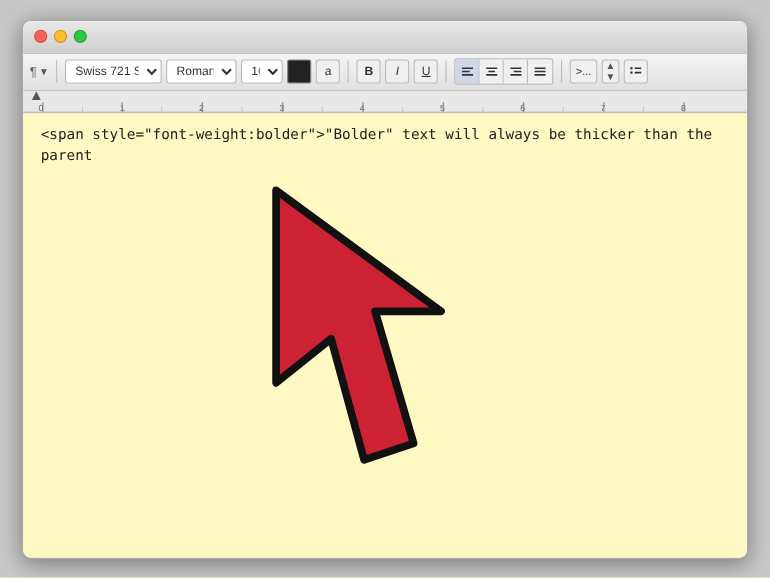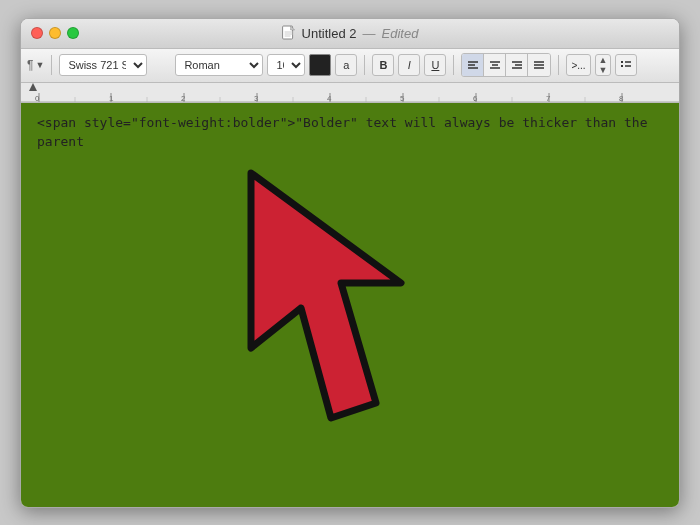--- a/index.html
+++ b/index.html
@@ -105,21 +105,21 @@
       background: #fff;
       border: 1px solid #bbb;
       border-radius: 3px;
       padding: 0 4px;
       color: #333;
       cursor: pointer;
     }
 
     .toolbar-select.font-size { width: 38px; }
     .toolbar-select.font-family { width: 88px; }
-    .toolbar-select.font-style { width: 88px; margin-left: 24px; }
+    .toolbar-select.font-style { width: 64px; }
 
     .toolbar-btn {
       height: 22px;
       min-width: 22px;
       font-size: 11px;
       background: #f0f0f0;
       border: 1px solid #bbb;
       border-radius: 3px;
       padding: 0 4px;
       color: #333;
@@ -179,21 +179,21 @@
       background: #e8e8e8;
       border-bottom: 1px solid #bbb;
       position: relative;
       flex-shrink: 0;
       overflow: hidden;
     }
 
     
     .content-area {
       flex: 1;
-      background: #4d7c0f;
+      background: #fef9c3;
       padding: 10px 16px;
       font-family: monospace;
       font-size: 13px;
       line-height: 1.5;
       color: #222;
       position: relative;
       overflow: hidden;
     }
 
     .content-text {
@@ -228,33 +228,20 @@
 </head>
 <body>
 
 <div class="window">
 
   <div class="title-bar">
     <div class="traffic-lights">
       <div class="traffic-light close"></div>
       <div class="traffic-light minimize"></div>
       <div class="traffic-light maximize"></div>
-    </div>
-    <div class="title-area">
-
-      <svg width="14" height="16" viewBox="0 0 14 16">
-        <rect x="1" y="1" width="10" height="13" rx="1" fill="white" stroke="#888" stroke-width="1"></rect>
-        <path d="M9 1 L13 5 L9 5 Z" fill="#ccc" stroke="#888" stroke-width="0.5"></path>
-        <line x1="3" y1="7" x2="11" y2="7" stroke="#ccc" stroke-width="1"></line>
-        <line x1="3" y1="9" x2="11" y2="9" stroke="#ccc" stroke-width="1"></line>
-        <line x1="3" y1="11" x2="9" y2="11" stroke="#ccc" stroke-width="1"></line>
-      </svg>
-      <span class="title-text">Untitled 2</span>
-      <span class="title-separator">—</span>
-      <span class="title-edited">Edited</span>
     </div>
   </div>
 
   <div class="toolbar">
 
     <div class="toolbar-group">
       <span class="para-icon">¶</span>
       <span style="font-size:9px;color:#555;cursor:pointer;">▼</span>
     </div>
 

